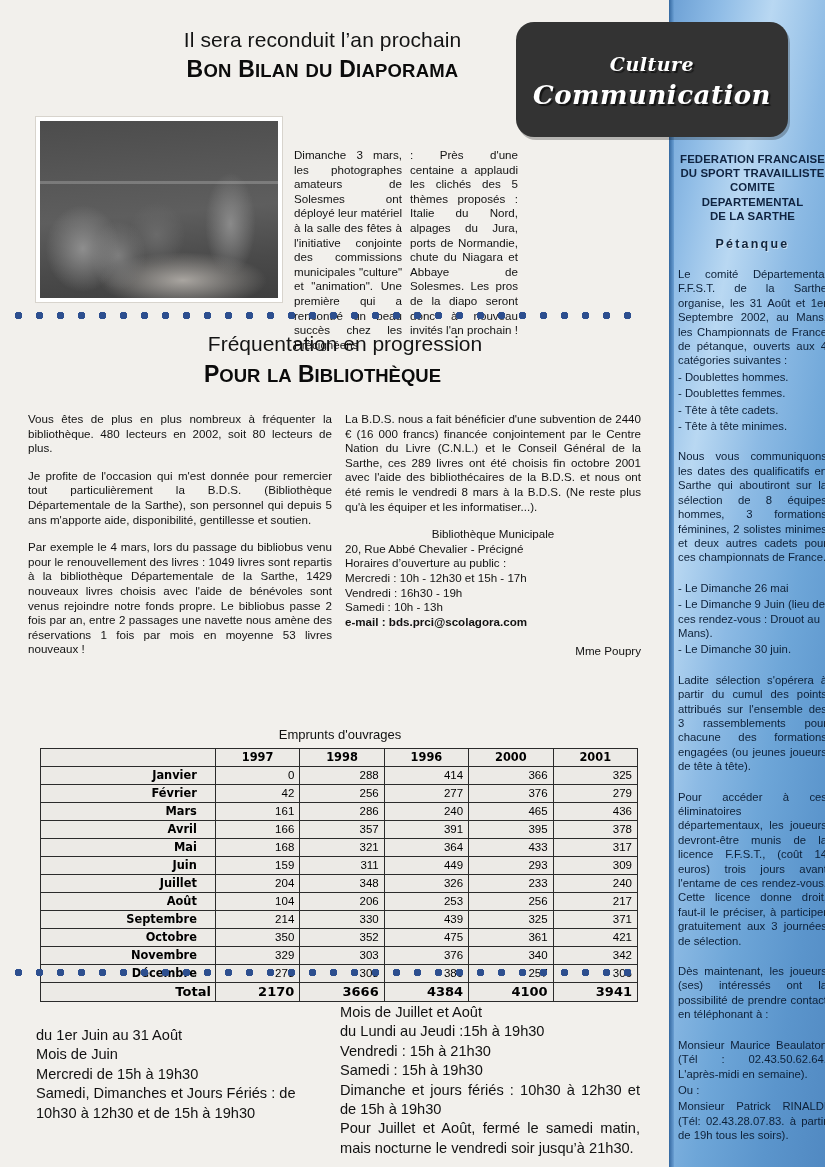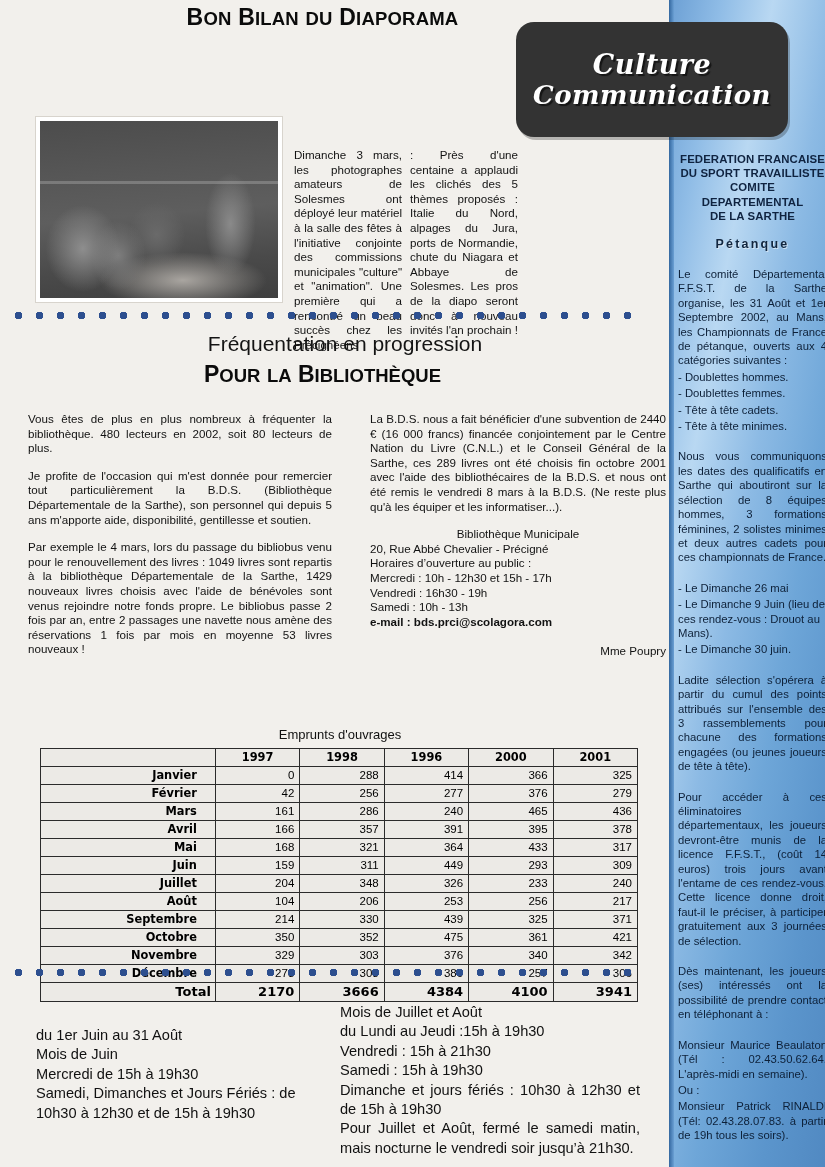--- a/index.html
+++ b/index.html
@@ -70,21 +70,21 @@
     box-shadow: 2px 3px 0 rgba(0,0,0,.25);
     display: flex; flex-direction: column;
     align-items: center; justify-content: center;
     z-index: 5;
   }
   .mh-line {
     color: #ffffff;
     font-family: "DejaVu Serif", serif;
     font-style: italic;
     font-weight: bold;
-    font-size: 27px;
+    font-size: 19px;
     letter-spacing: .5px;
     line-height: 31px;
     text-shadow: 2px 2px 1px rgba(0,0,0,.6);
   }
   .mh-line.l2 { font-size: 26px; }
 
   
   #main { position: absolute; left: 0; top: 0; width: 645px; height: 1167px; }
 
   .kicker {
@@ -151,21 +151,21 @@
   #rule2 { top: 968px; }
 
   
   #lib-kicker { position:absolute; left:0; top:332px; width:690px; text-align:center;
                 font-size:21px; color:#141414; }
   #lib-headline { position:absolute; left:0; top:361px; width:645px; text-align:center;
                   font-size:23px; font-weight:bold; color:#0b0b0b; }
   #lib-headline .sc { font-size:18.5px; }
 
   #lib-c1 { left: 28px; top: 412px; width: 304px; }
-  #lib-c2 { left: 345px; top: 412px; width: 296px; margin-left: 25px; }
+  #lib-c2 { left: 345px; top: 412px; width: 296px; }
   .col-text p { margin-bottom: 13px; }
   .col-text p:last-child { margin-bottom: 0; }
 
   .contact-block { text-align: left; }
   .contact-block .ctr { text-align: center; }
   .contact-block .mail { font-weight: bold; }
   .sig { text-align: right; margin-top: 15px; }
 
   
   #table-title {
@@ -251,20 +251,21 @@
     </div>
   </aside>
 
   <div id="masthead">
     <div class="mh-line">Culture</div>
     <div class="mh-line l2">Communication</div>
   </div>
 
   <main id="main">
 
+    <div class="kicker">Il sera reconduit l’an prochain</div>
     <div class="headline">
       <span>B</span><span class="sc">ON</span>
       <span>B</span><span class="sc">ILAN</span>
       <span class="sc">DU</span>
       <span>D</span><span class="sc">IAPORAMA</span>
     </div>
 
     <figure id="photo-wrap">
       <div id="photo"></div>
     </figure>

